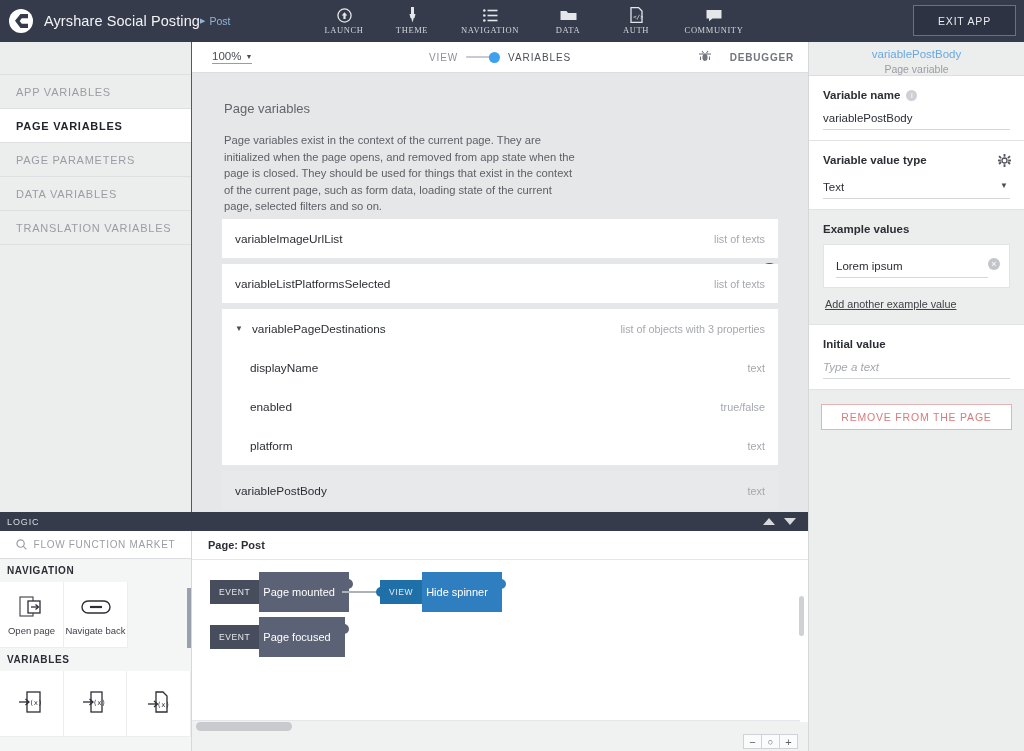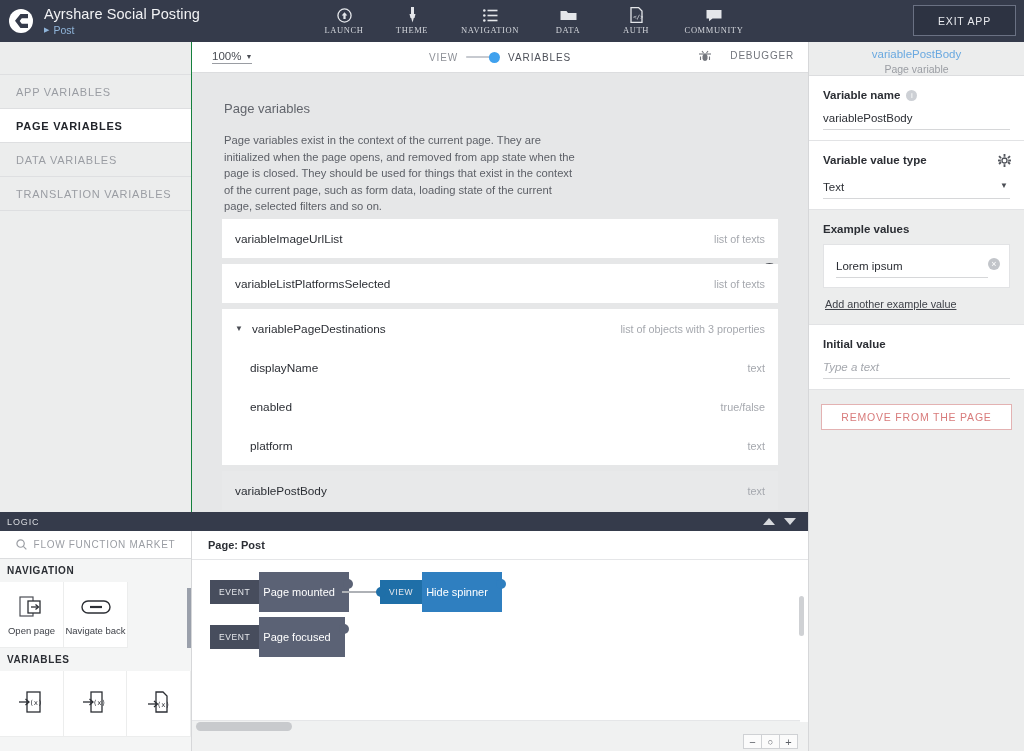--- a/index.html
+++ b/index.html
@@ -21,21 +21,21 @@
   .logo {
     width: 24px; height: 24px; border-radius: 50%;
     background: #fff; position: relative;
   }
   .logo::after {
     content: ""; position: absolute; left: 6px; top: 5px;
     width: 13px; height: 14px;
     background: #353b4b;
     clip-path: polygon(100% 0, 42% 0, 0 48%, 42% 100%, 100% 100%, 100% 70%, 52% 70%, 36% 50%, 52% 30%, 100% 30%);
   }
-  .app-title-block { display: flex; flex-direction: column; justify-content: flex-start; margin-left: 2px; }
+  .app-title-block { display: flex; flex-direction: row; justify-content: flex-start; margin-left: 2px; }
   .app-title { color: #f2f3f5; font-size: 14.5px; letter-spacing: .1px; line-height: 17px; }
   .app-sub { color: #8fb4d9; font-size: 10.5px; line-height: 14px; display: flex; align-items: center; gap: 4px; }
   .app-sub .tri { font-size: 7px; color: #8fb4d9; }
   .nav-items { position: absolute; left: 310px; top: 0; height: 42px; display: flex; align-items: center; }
   .nav-item {
     width: 68px; height: 42px; display: flex; flex-direction: column;
     align-items: center; justify-content: center; gap: 2px; cursor: pointer;
   }
   .nav-item .ico { color: #e4e6ea; height: 15px; display: flex; align-items: center; }
   .nav-item .lbl { color: #d2d5db; font-size: 8.5px; letter-spacing: .6px; font-family: Liberation Serif, serif; }
@@ -78,22 +78,22 @@
   }
   .vt-label { font-size: 10px; letter-spacing: .9px; color: #8d9097; }
   .vt-label.on { color: #4d5059; }
   .vt-switch { position: relative; width: 34px; height: 12px; display: flex; align-items: center; }
   .vt-track { width: 34px; height: 2px; background: #c7cad0; border-radius: 1px; }
   .vt-knob {
     position: absolute; right: 0; width: 11px; height: 11px; border-radius: 50%;
     background: #3fa1ee;
   }
   .debugger {
-    position: absolute; right: 14px; display: flex; gap: 18px;
-    font-size: 10px; letter-spacing: .8px; color: #72757c; cursor: pointer;
+    position: absolute; right: 14px; display: flex; align-items: center; gap: 18px;
+    font-size: 10px; letter-spacing: .8px; color: #72757c; cursor: pointer; font-weight: bold;
   }
 
   
   .ccontent {
     position: absolute; left: 192px; top: 73px; width: 616px; height: 439px;
     background: #e6e7e8; overflow: hidden;
   }
   .panel-inner { padding: 28px 30px 0 32px; }
   .panel-title { font-size: 13px; color: #62656c; margin-bottom: 16px; }
   .panel-desc { font-size: 11.2px; line-height: 16.5px; color: #5d6067; max-width: 352px; }
@@ -356,20 +356,23 @@
     </div>
   </div>
 
   <div class="lsidebar">
     <div class="lsb-spacer"></div>
     <div class="lsb-item">
         <span>APP VARIABLES</span>
       </div>
     <div class="lsb-item active">
         <span>PAGE VARIABLES</span>
+      </div>
+    <div class="lsb-item">
+        <span>PAGE PARAMETERS</span>
       </div>
     <div class="lsb-item">
         <span>DATA VARIABLES</span>
       </div>
     <div class="lsb-item">
         <span>TRANSLATION VARIABLES</span>
       </div>
   </div>
 
   <div class="ctoolbar">

